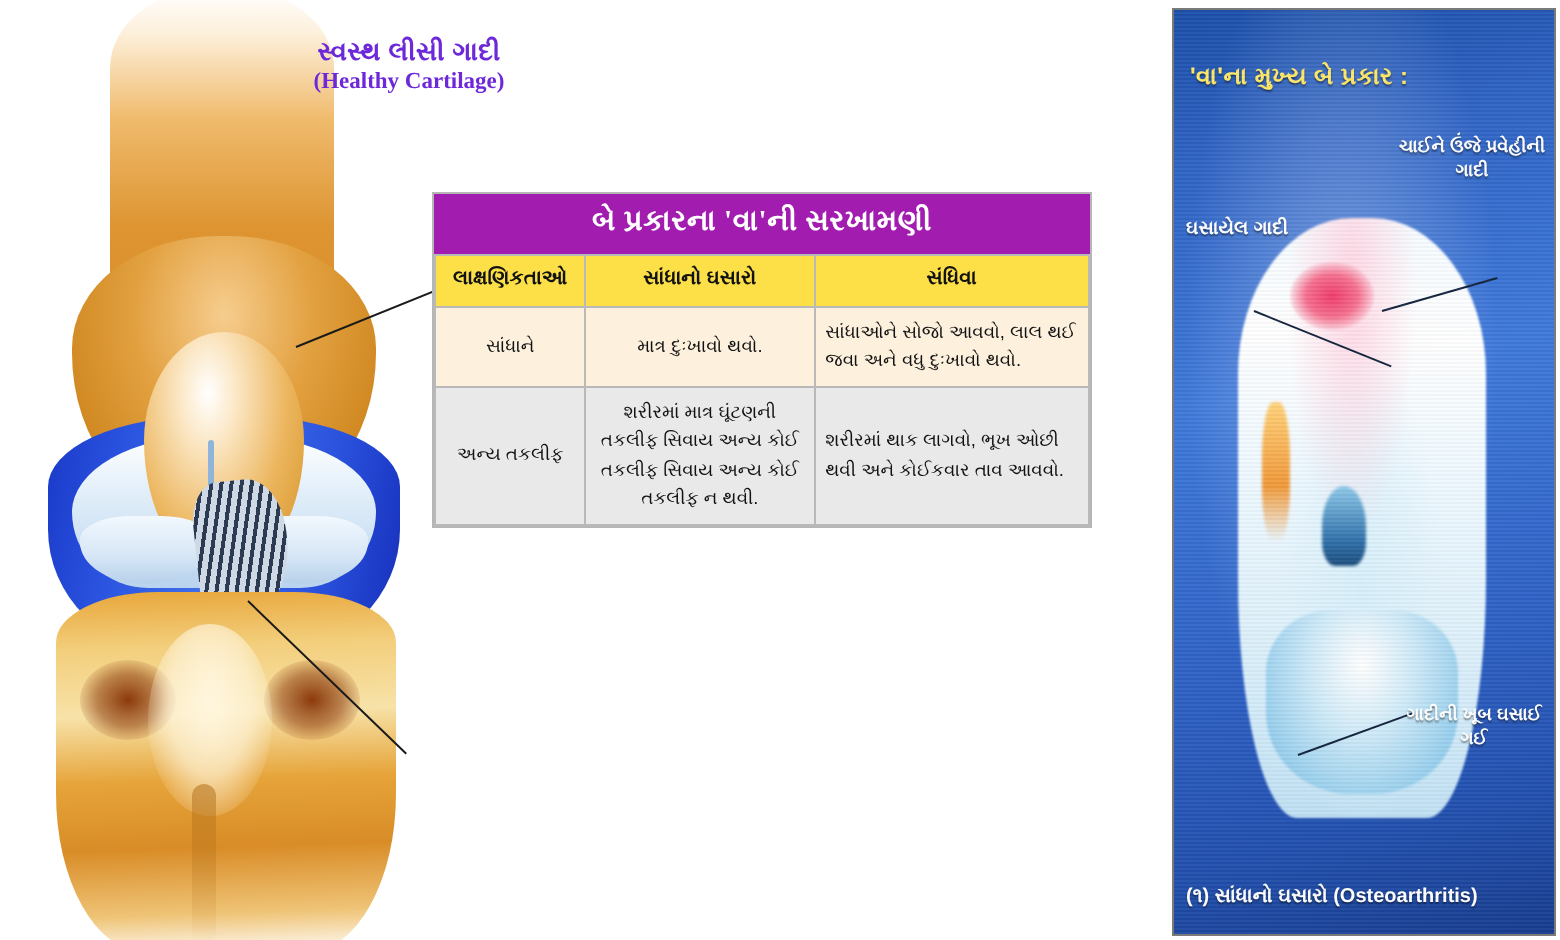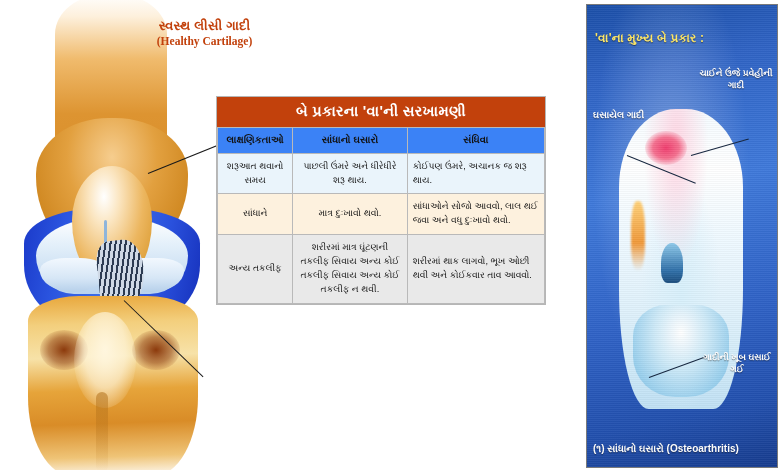--- a/index.html
+++ b/index.html
@@ -83,41 +83,41 @@
   .shin-cleft{
     position:absolute;left:96px;top:392px;width:12px;height:80px;
     background:linear-gradient(180deg,rgba(176,110,24,0.55),rgba(176,110,24,0));
     border-radius:6px;
   }
 
   .leader{position:absolute;background:#1a1a1a;transform-origin:left center;height:1px;}
   #leader-cartilage{left:148px;top:173px;width:143px;transform:rotate(-22deg);}
   #leader-synovial{left:124px;top:300px;width:110px;transform:rotate(44deg);}
 
-  .fig-label{position:absolute;text-align:center;color:#c2410c;line-height:1.25;}
+  .fig-label{position:absolute;text-align:center;color:#6d28d9;line-height:1.25;}
   .fig-label .gu{font-size:13px;font-weight:700;letter-spacing:.2px;}
   .fig-label .en{font-size:11.5px;font-weight:700;font-family:"Liberation Serif",serif;}
   #label-cartilage{left:112px;top:18px;width:185px;}
   #label-synovial{left:126px;top:362px;width:175px;}
 
   
   #comparison-table{
     position:absolute;left:216px;top:96px;width:328px;
     border:1px solid #b6b6b6;background:#fff;
   }
   #table-title{
-    background:#c2410c;color:#ffffff;text-align:center;
-    font-size:14.5px;font-weight:700;padding:6px 4px 7px;letter-spacing:.3px;
+    background:#a21caf;color:#ffffff;text-align:center;
+    font-size:14.5px;font-weight:700;padding:6px 4px 7px;letter-spacing:.3px;font-family:Liberation Serif, serif;
   }
   table.cmp{border-collapse:collapse;width:100%;table-layout:fixed;}
   table.cmp th,table.cmp td{
     border:1px solid #b9b9b9;padding:5px 5px 6px;
     font-size:9.2px;color:#121212;line-height:1.55;vertical-align:middle;
   }
-  table.cmp th{background:#3b82f6;font-weight:700;text-align:center;font-size:10px;padding:4px 3px 5px;}
+  table.cmp th{background:#fde047;font-weight:700;text-align:center;font-size:10px;padding:4px 3px 5px;}
   table.cmp td.feat{text-align:center;font-weight:400;}
   table.cmp td.mid{text-align:center;}
   table.cmp td.right{text-align:left;}
   col.c1{width:23%;}col.c2{width:35%;}col.c3{width:42%;}
   tr.r-blue td{background:#eaf4fb;}
   tr.r-cream td{background:#fdf1de;}
   tr.r-white td{background:#ffffff;}
   tr.r-gray td{background:#e9e9e9;}
 
   
@@ -215,25 +215,20 @@
           <col class="c3">
         </colgroup>
       <thead>
         <tr>
           <th>લાક્ષણિકતાઓ</th>
           <th>સાંધાનો ઘસારો</th>
           <th>સંધિવા</th>
         </tr>
       </thead>
       <tbody>
-        <tr class="r-blue">
-          <td class="feat">શરૂઆત થવાનો સમય</td>
-          <td class="mid">પાછલી ઉંમરે અને ધીરેધીરે શરૂ થાય.</td>
-          <td class="right">કોઈપણ ઉંમરે, અચાનક જ શરૂ થાય.</td>
-        </tr>
         <tr class="r-cream">
           <td class="feat">સાંધાને</td>
           <td class="mid">માત્ર દુઃખાવો થવો.</td>
           <td class="right">સાંધાઓને સોજો આવવો, લાલ થઈ જવા અને વધુ દુઃખાવો થવો.</td>
         </tr>
         <tr class="r-gray">
           <td class="feat">અન્ય તકલીફ</td>
           <td class="mid">શરીરમાં માત્ર ઘૂંટણની તકલીફ સિવાય અન્ય કોઈ તકલીફ સિવાય અન્ય કોઈ તકલીફ ન થવી.</td>
           <td class="right">શરીરમાં થાક લાગવો, ભૂખ ઓછી થવી અને કોઈકવાર તાવ આવવો.</td>
         </tr>

